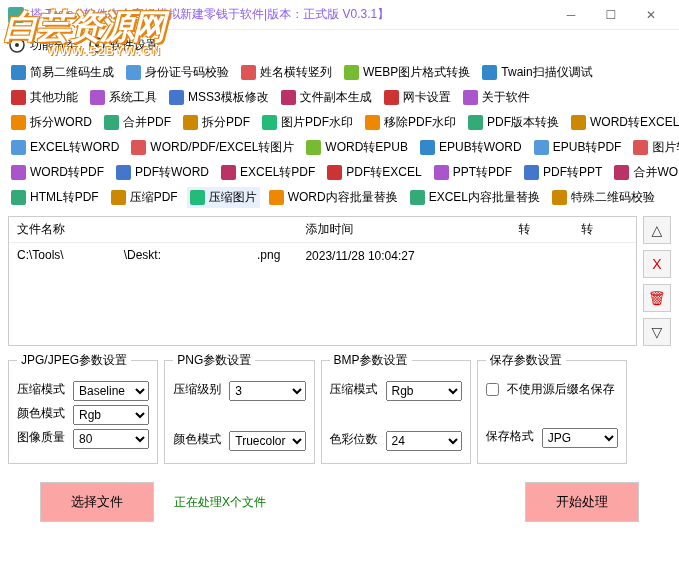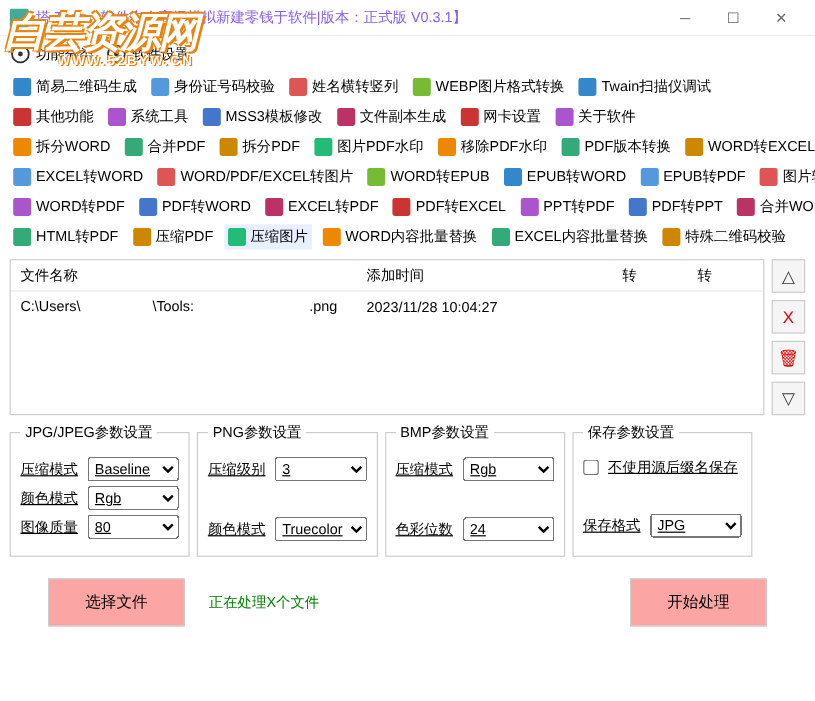--- a/index.html
+++ b/index.html
@@ -24,21 +24,21 @@
 .filelist th { text-align: left; padding: 4px 8px; font-weight: normal; background: #fff; border-bottom: 1px solid #eee; }
 .filelist td { padding: 4px 8px; }
 .sidebtns { display: flex; flex-direction: column; gap: 6px; }
 .sidebtn { width: 28px; height: 28px; border: 1px solid #ccc; background: #f5f5f5; display: flex; align-items: center; justify-content: center; cursor: pointer; font-size: 14px; }
 .sidebtn.red { color: #d00; }
 .sidebtn.trash { color: #d00; }
 .sidebtn.tri { color: #333; }
 .params { display: flex; gap: 6px; padding: 0 52px 0 8px; }
 .pgroup { border: 1px solid #ccc; padding: 8px; flex: 1; position: relative; }
 .pgroup legend { padding: 0 4px; font-size: 12px; }
-.prow { display: flex; align-items: center; gap: 4px; margin: 4px 0; text-decoration: underline; }
+.prow { display: flex; gap: 4px; margin: 4px 0; }
 .prow label { width: 52px; white-space: nowrap; }
 .prow select { flex: 1; font-size: 12px; padding: 1px; min-width: 0; }
 .prow input[type=checkbox] { margin-right: 4px; }
 .bottom { display: flex; align-items: center; gap: 20px; padding: 18px 40px; }
 .bigbtn { padding: 10px 30px; background: #fca5a5; border: 1px solid #ccc; cursor: pointer; font-size: 13px; }
 .status { color: #008000; font-size: 12px; }
 .spacer { flex: 1; }
 .ic-sq { display: inline-block; border-radius: 2px; }
 </style>
 </head>
@@ -243,21 +243,21 @@
       <thead>
           <tr>
         <th style="width:46%">文件名称</th>
         <th style="width:34%">添加时间</th>
         <th style="width:10%">转</th>
         <th style="width:10%">转</th>
       </tr>
         </thead>
       <tbody>
         <tr>
-          <td>C:\Users\　　　　　\Tools:　　　　　　　　.png</td>
+          <td>C:\Tools\　　　　　\Deskt:　　　　　　　　.png</td>
           <td>2023/11/28 10:04:27</td>
           <td></td>
             <td></td>
         </tr>
       </tbody>
     </table>
   </div>
   <div class="sidebtns">
     <div class="sidebtn tri">△</div>
     <div class="sidebtn red">X</div>

